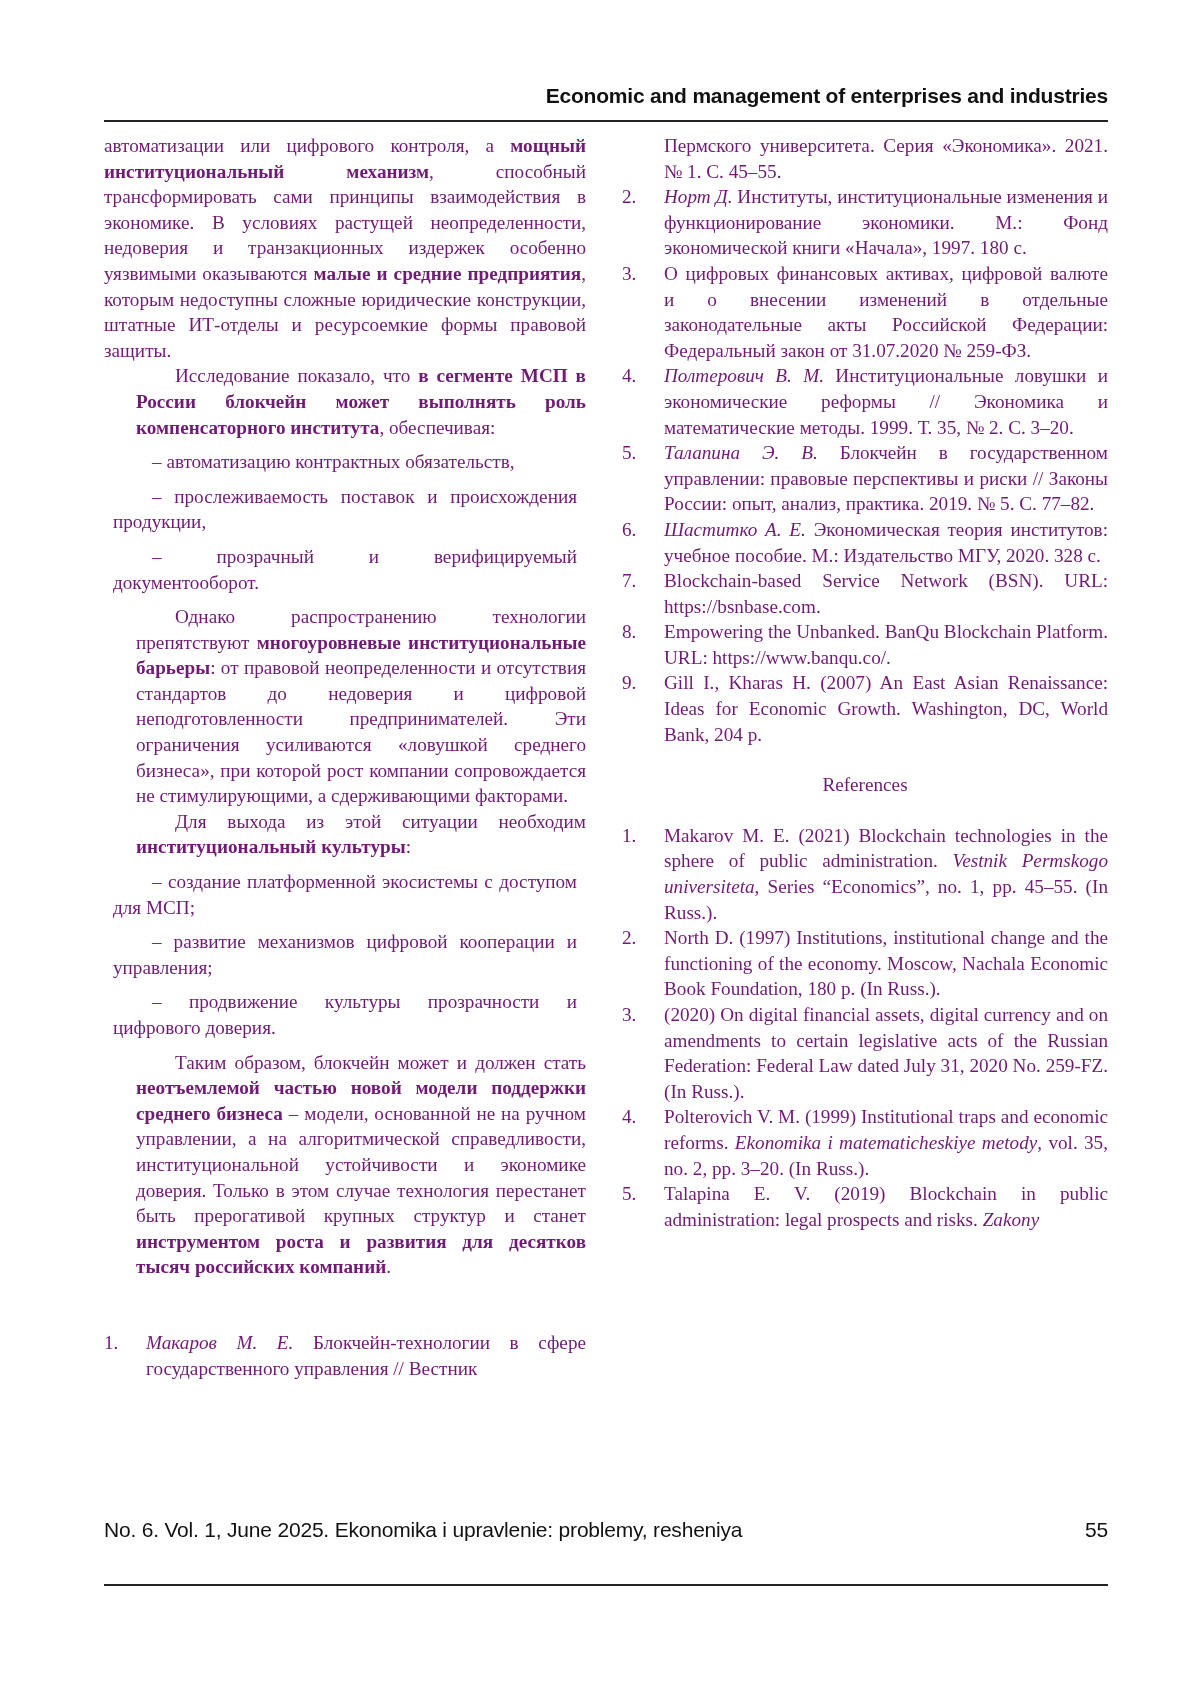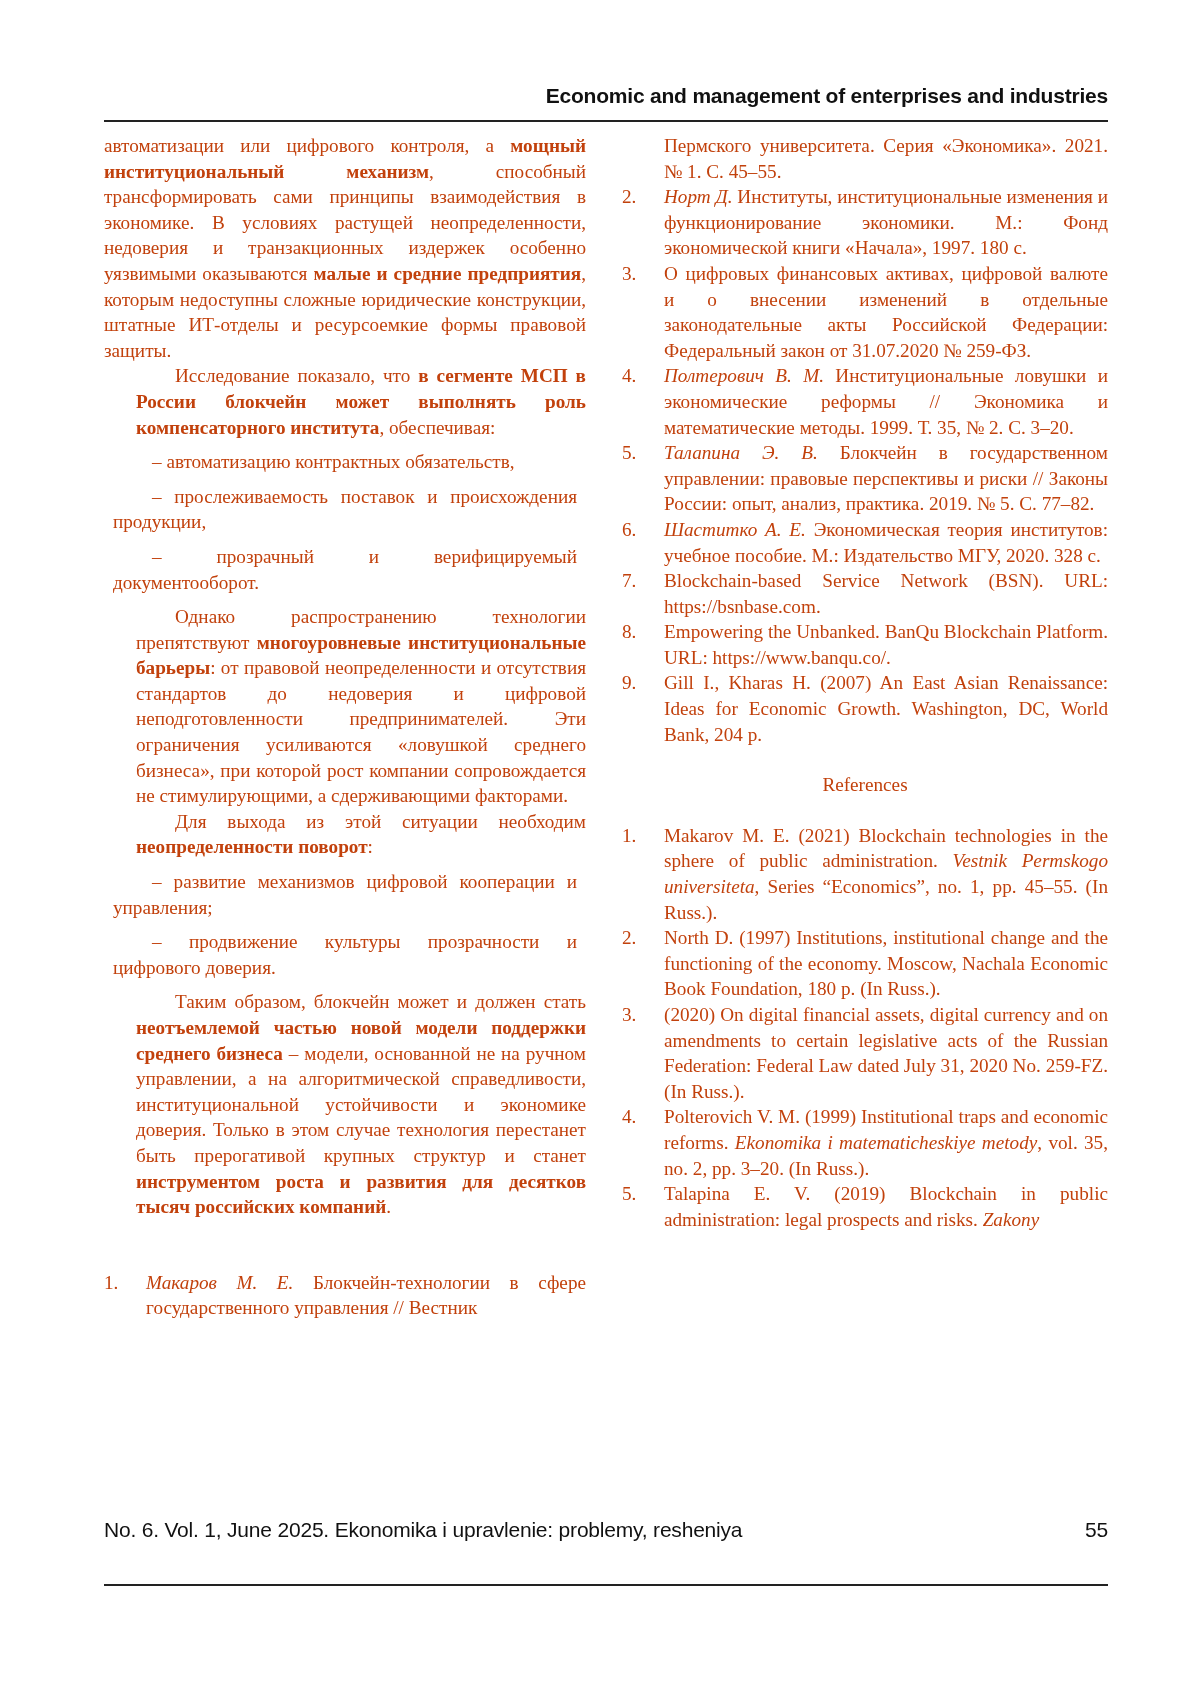--- a/index.html
+++ b/index.html
@@ -7,21 +7,21 @@
   .header-title {
     position:absolute; left:100px; right:92px; top:84px;
     text-align:right; font-family:"Liberation Sans", sans-serif;
     font-weight:bold; font-size:21px; letter-spacing:-0.2px; color:#111;
   }
   .rule { position:absolute; left:104px; right:92px; height:2px; background:#222; }
   .rule.top { top:120px; }
   .rule.bottom { top:1584px; }
   .col {
     position:absolute; top:133px; font-family:"Liberation Serif", serif;
-    font-size:19.2px; line-height:25.6px; color:#c2410c;
+    font-size:19.2px; line-height:25.6px; color:#701a75;
   }
   .col.left { left:104px; width:482px; }
   .col.right { left:622px; width:486px; }
   .p { margin:0; text-align:justify; text-indent:0; }
   .p.ind { text-indent:39px;margin-left:32px; }
   .dash { margin:9px; text-indent:39px; text-align:justify; }
   .sect {
     margin:0; text-align:center; font-weight:normal; font-family:"Liberation Serif", serif;
   }
   .ref { position:relative; margin:0; padding-left:42px; text-align:justify; }
@@ -45,22 +45,23 @@
   <p class="p"><span>автоматизации или цифрового контроля, а </span><b>мощный институциональный механизм</b><span>, способный трансформировать сами принципы взаимодействия в экономике. В условиях растущей неопределенности, недоверия и транзакционных издержек особенно уязвимыми оказываются </span><b>малые и средние предприятия</b><span>, которым недоступны сложные юридические конструкции, штатные ИТ-отделы и ресурсоемкие формы правовой защиты.</span></p>
 
   <p class="p ind"><span>Исследование показало, что </span><b>в сегменте МСП в России блокчейн может выполнять роль компенсаторного института</b><span>, обеспечивая:</span></p>
 
   <p class="dash">– автоматизацию контрактных обязательств,</p>
   <p class="dash">– прослеживаемость поставок и происхождения продукции,</p>
   <p class="dash">– прозрачный и верифицируемый документооборот.</p>
 
   <p class="p ind"><span>Однако распространению технологии препятствуют </span><b>многоуровневые институциональные барьеры</b><span>: от правовой неопределенности и отсутствия стандартов до недоверия и цифровой неподготовленности предпринимателей. Эти ограничения усиливаются «ловушкой среднего бизнеса», при которой рост компании сопровождается не стимулирующими, а сдерживающими факторами.</span></p>
 
-  <p class="p ind"><span>Для выхода из этой ситуации необходим </span><b>неопределенности поворот</b><span>:</span></p>
+  <p class="p ind"><span>Для выхода из этой ситуации необходим </span><b>институциональный культуры</b><span>:</span></p>
 
+  <p class="dash">– создание платформенной экосистемы с доступом для МСП;</p>
   <p class="dash">– развитие механизмов цифровой кооперации и управления;</p>
   <p class="dash">– продвижение культуры прозрачности и цифрового доверия.</p>
 
   <p class="p ind"><span>Таким образом, блокчейн может и должен стать </span><b>неотъемлемой частью новой модели поддержки среднего бизнеса</b><span> – модели, основанной не на ручном управлении, а на алгоритмической справедливости, институциональной устойчивости и экономике доверия. Только в этом случае технология перестанет быть прерогативой крупных структур и станет </span><b>инструментом роста и развития для десятков тысяч российских компаний</b><span>.</span></p>
 
   <div style="height:25px"></div>
   <div style="height:25px"></div>
 
   <p class="ref"><span class="num">1.</span><i>Макаров М. Е.</i><span> Блокчейн-технологии в сфере государственного управления // Вестник</span></p>
 </div>

